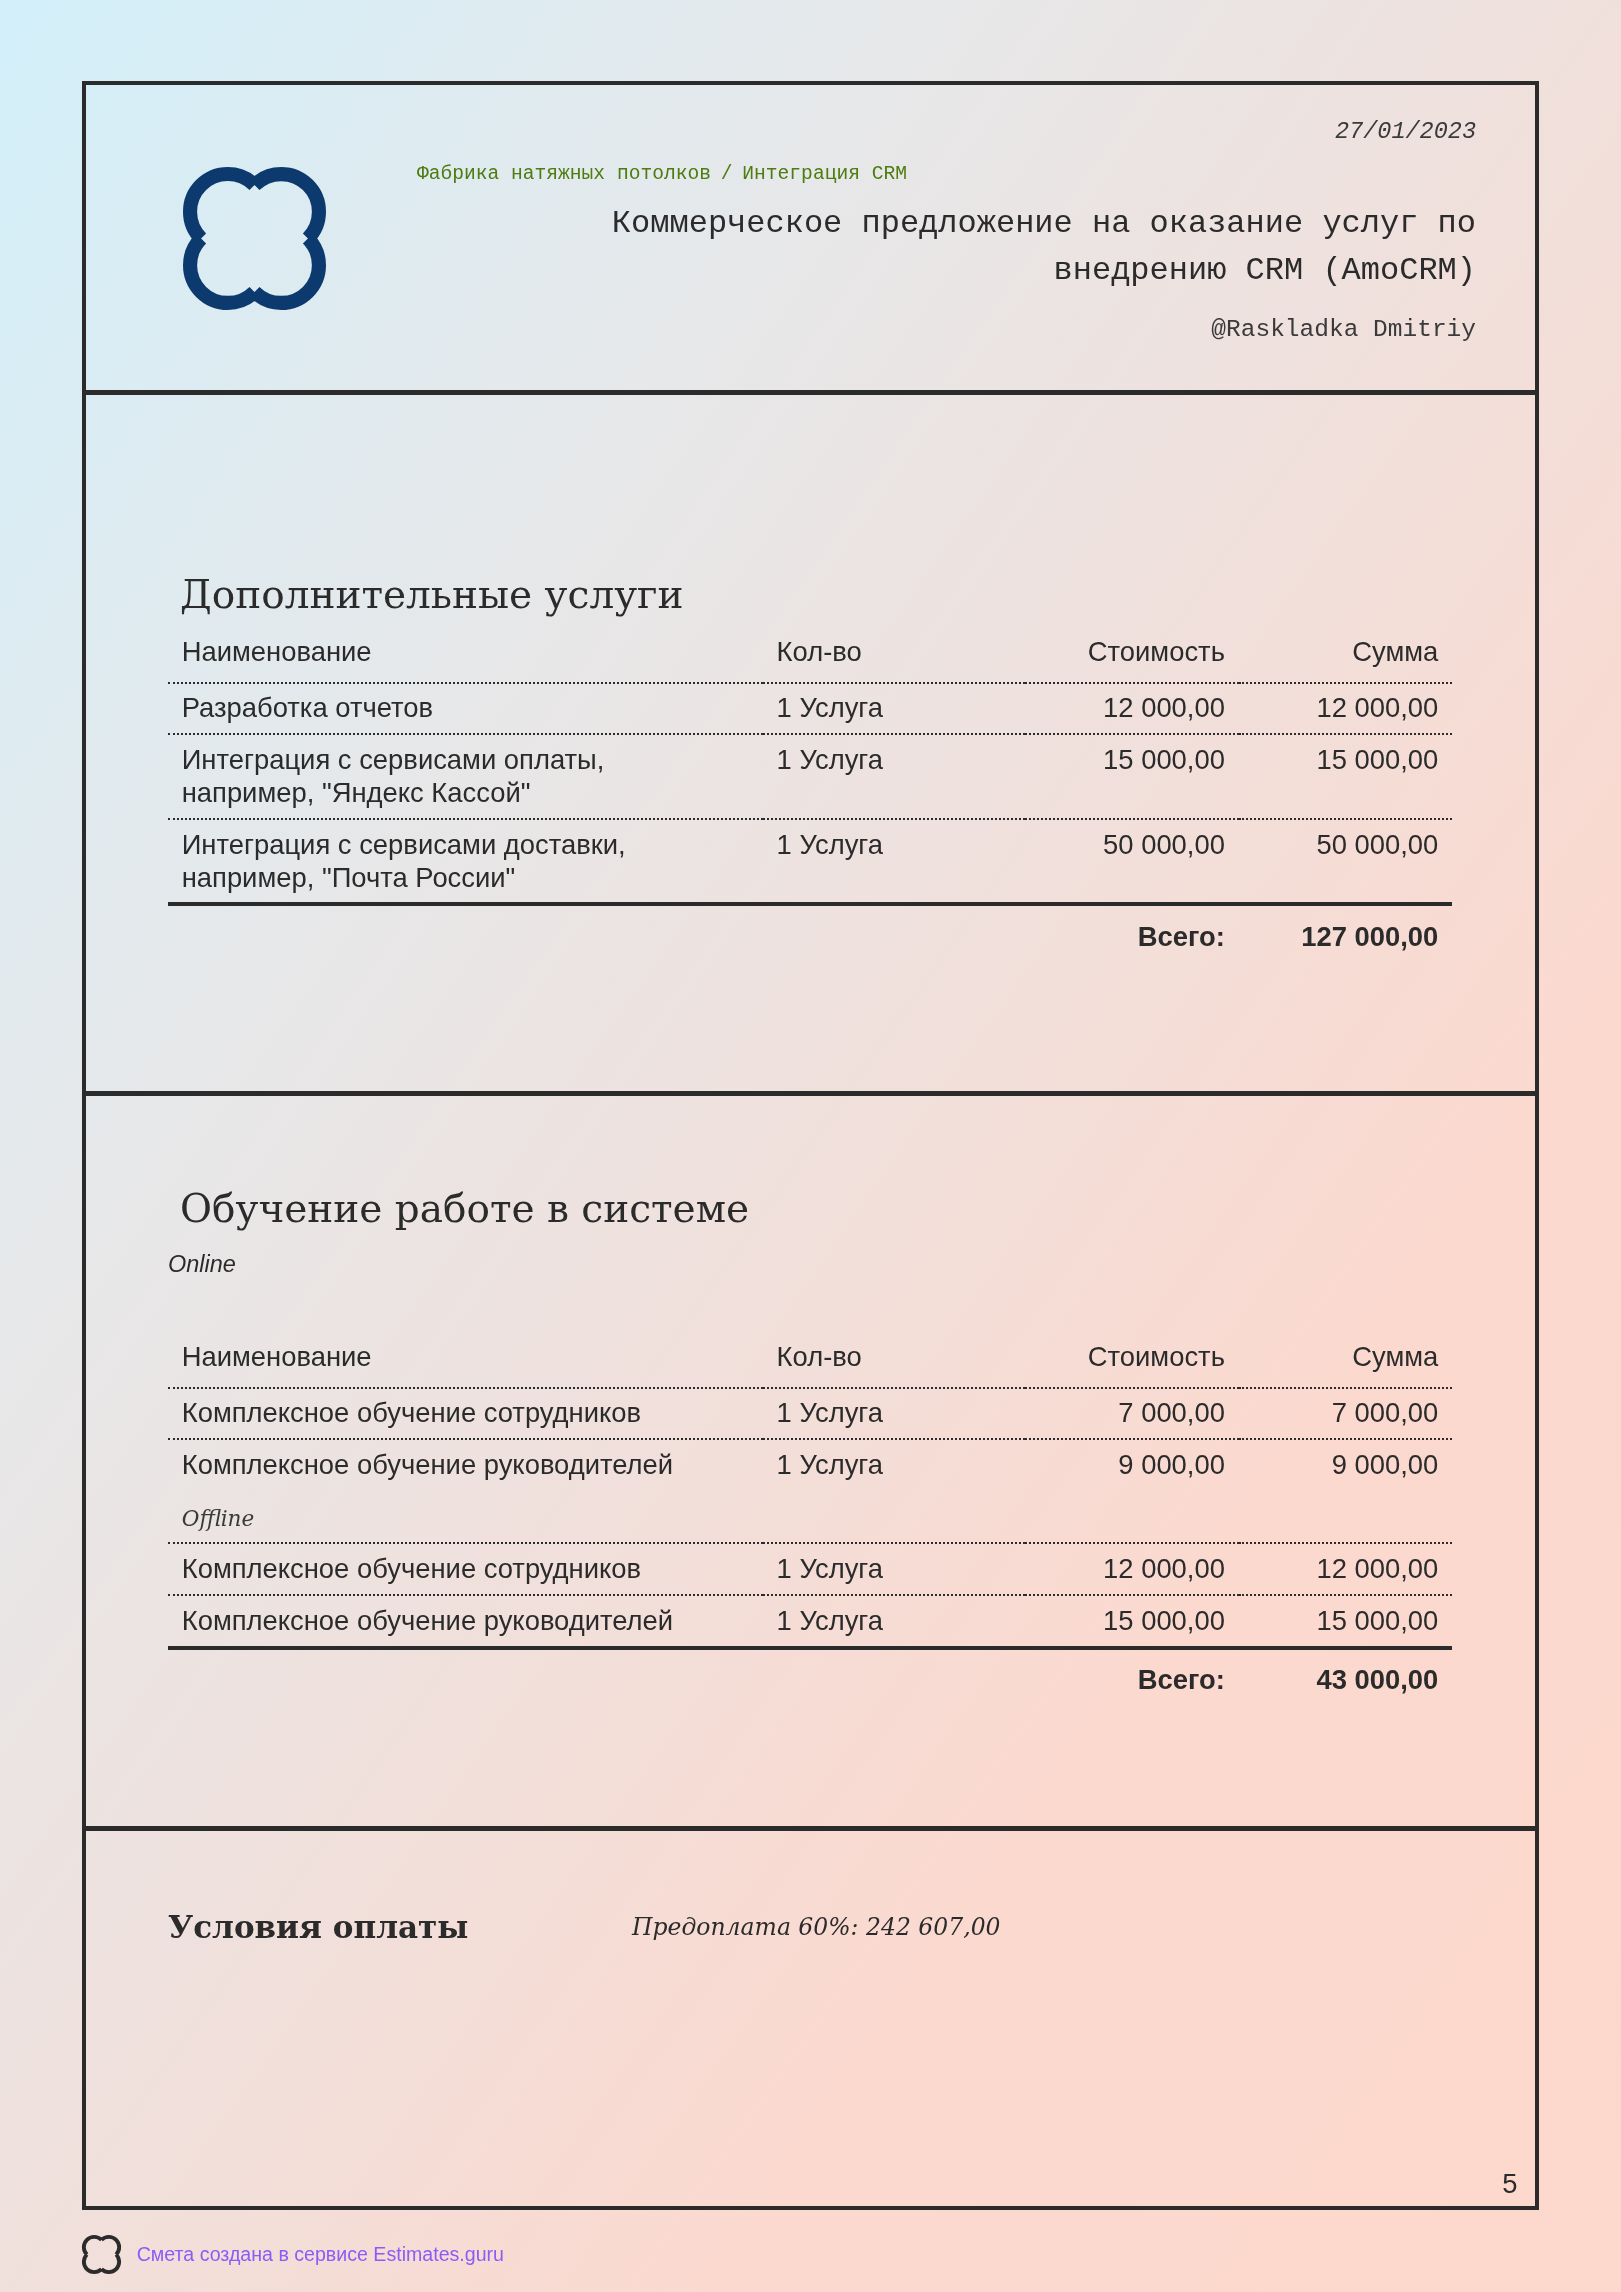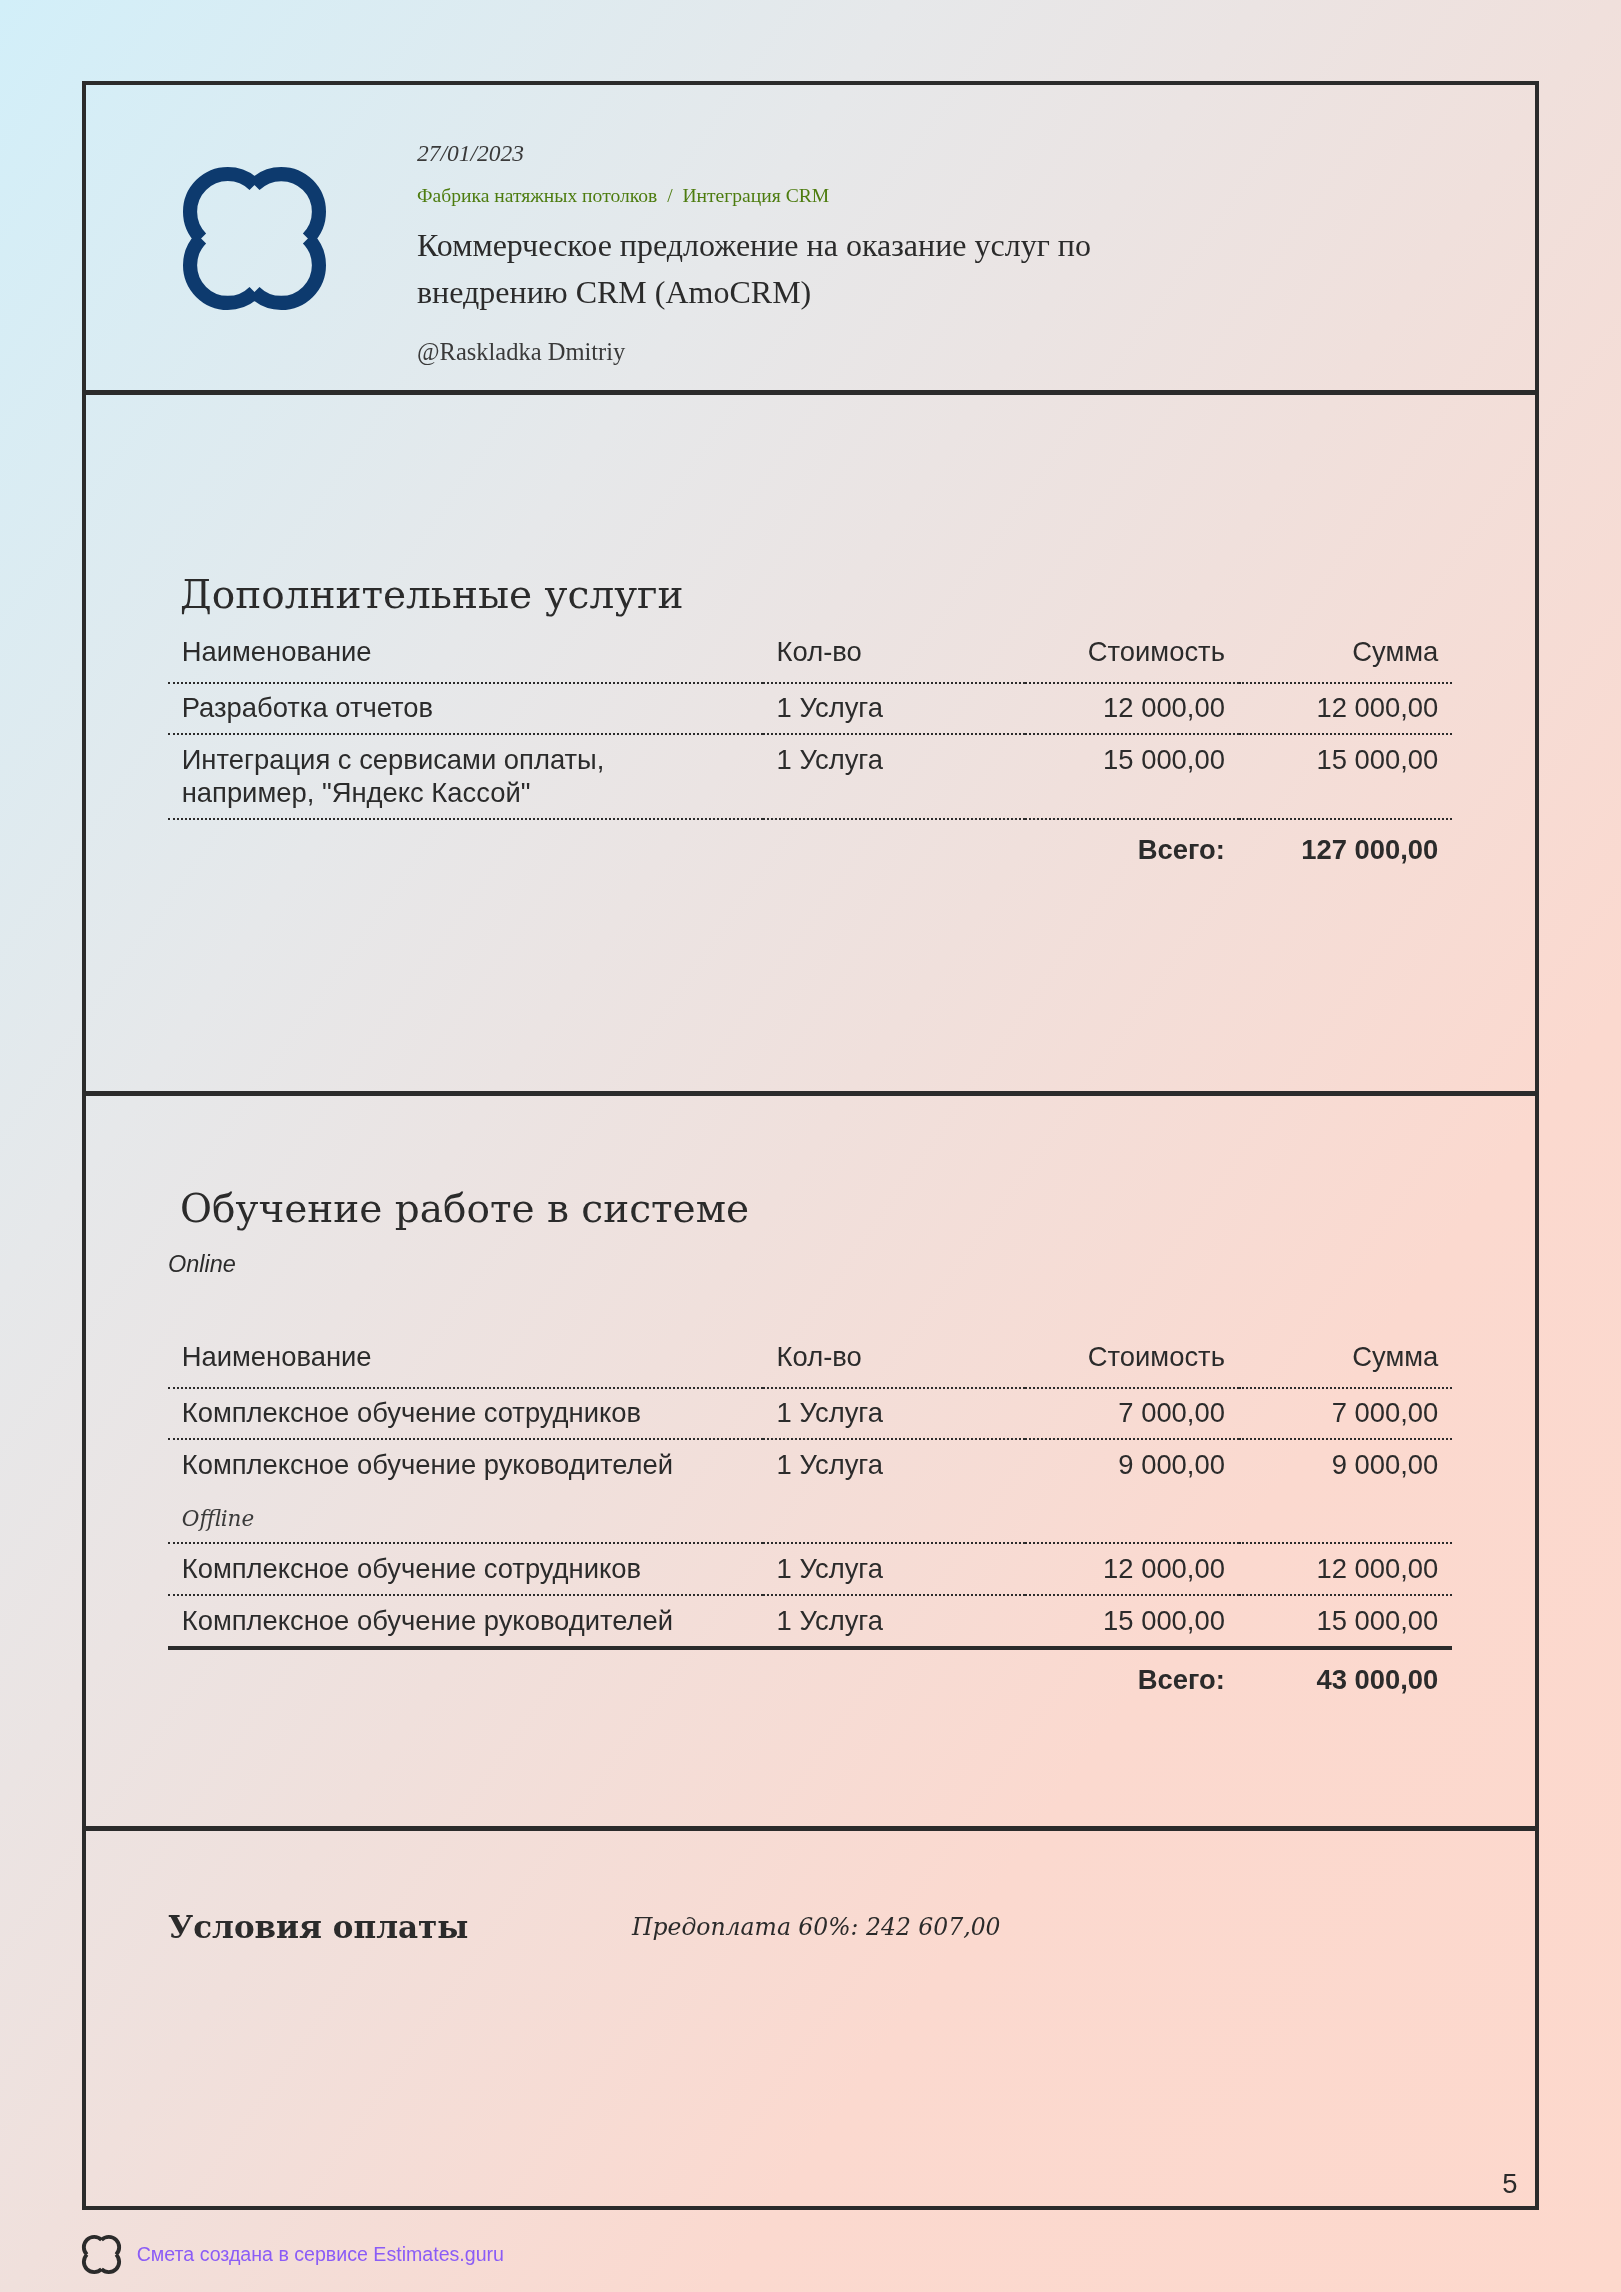--- a/index.html
+++ b/index.html
@@ -20,21 +20,21 @@
       height: 2129px;
       border: 4.9px solid #2b2b2b;
       box-sizing: border-box;
     }
     .section { position: absolute; left: 0; right: 0; box-sizing: border-box; }
     .divider { position: absolute; left: 0; right: 0; height: 4.9px; background: #2b2b2b; }
 
     
     .hdr { top: 0; height: 310px; }
     .logo { position: absolute; left: 90px; top: 75px; width: 157px; height: 157px; }
-    .hdr-text { position: absolute; left: 331px; top: 55px; right: 59px; font-family: Liberation Serif, serif; }
+    .hdr-text { position: absolute; left: 331px; top: 33px; right: 59px; font-family: Liberation Mono, monospace; text-align: right; }
     .date { font-style: italic; font-size: 23.5px; color: #3a3a3a; margin-top: 0; }
     .breadcrumb { font-size: 19.6px; color: #4d7c0f; margin-top: 17.6px; display: flex; gap: 9.8px; }
     .doc-title { font-size: 32px; line-height: 47px; color: #2b2b2b; margin-top: 15.7px; font-weight: normal; }
     .author { font-size: 24.5px; color: #3a3a3a; margin-top: 19.6px; }
 
     
     .sec-title { position: absolute; left: 82px; font-family: "DejaVu Serif", serif; font-size: 39px; color: #2b2b2b; font-weight: normal; margin: 12px; }
     .subtitle { position: absolute; left: 82px; font-style: italic; font-size: 23.5px; color: #2b2b2b; }
     table.est {
       position: absolute;
@@ -104,20 +104,26 @@
           <td class="c-qty">1 Услуга</td>
           <td class="c-price">12 000,00</td>
           <td class="c-sum">12 000,00</td>
         </tr>
         <tr>
           <td><span>Интеграция с сервисами оплаты,</span><br><span>например, "Яндекс Кассой"</span></td>
           <td class="c-qty">1 Услуга</td>
           <td class="c-price">15 000,00</td>
           <td class="c-sum">15 000,00</td>
         </tr>
+        <tr class="last">
+          <td><span>Интеграция с сервисами доставки,</span><br><span>например, "Почта России"</span></td>
+          <td class="c-qty">1 Услуга</td>
+          <td class="c-price">50 000,00</td>
+          <td class="c-sum">50 000,00</td>
+        </tr>
         <tr class="total">
           <td></td>
           <td></td>
           <td class="c-price">Всего:</td>
           <td class="c-sum">127 000,00</td>
         </tr>
       </tbody>
     </table>
   </div>
   <div class="divider" style="top:1006px"></div>

